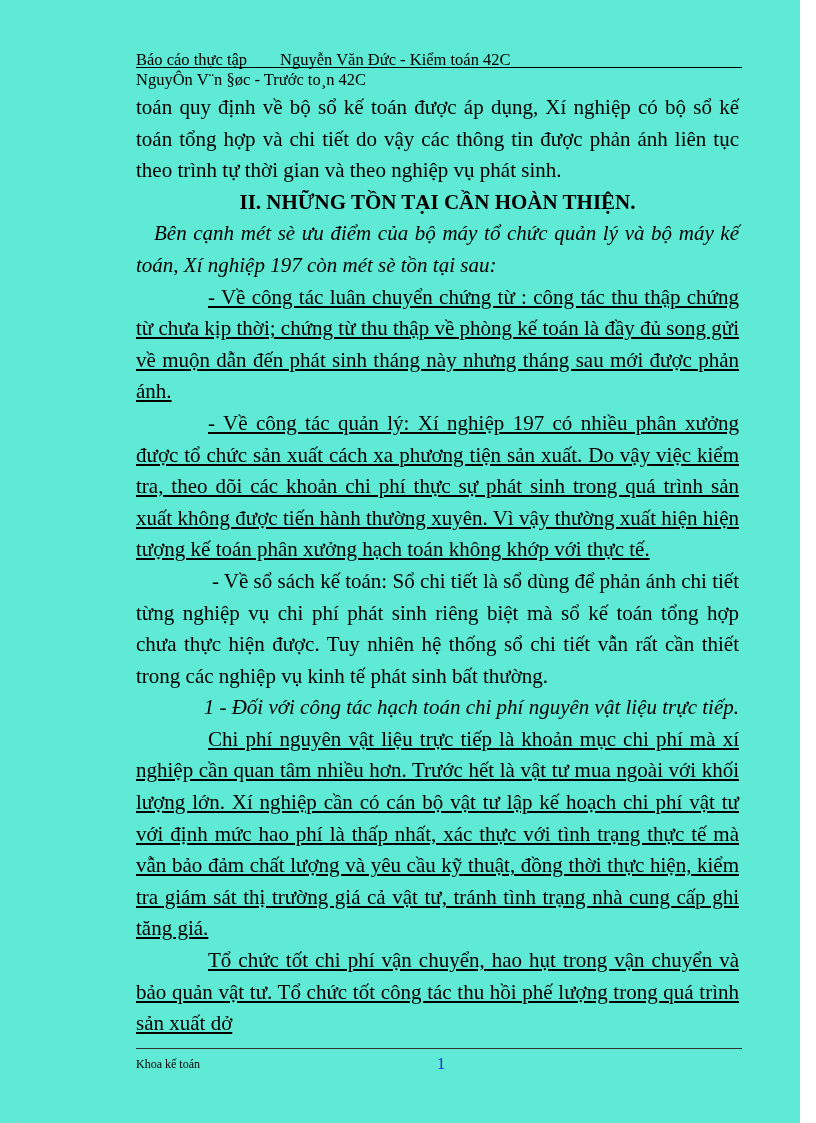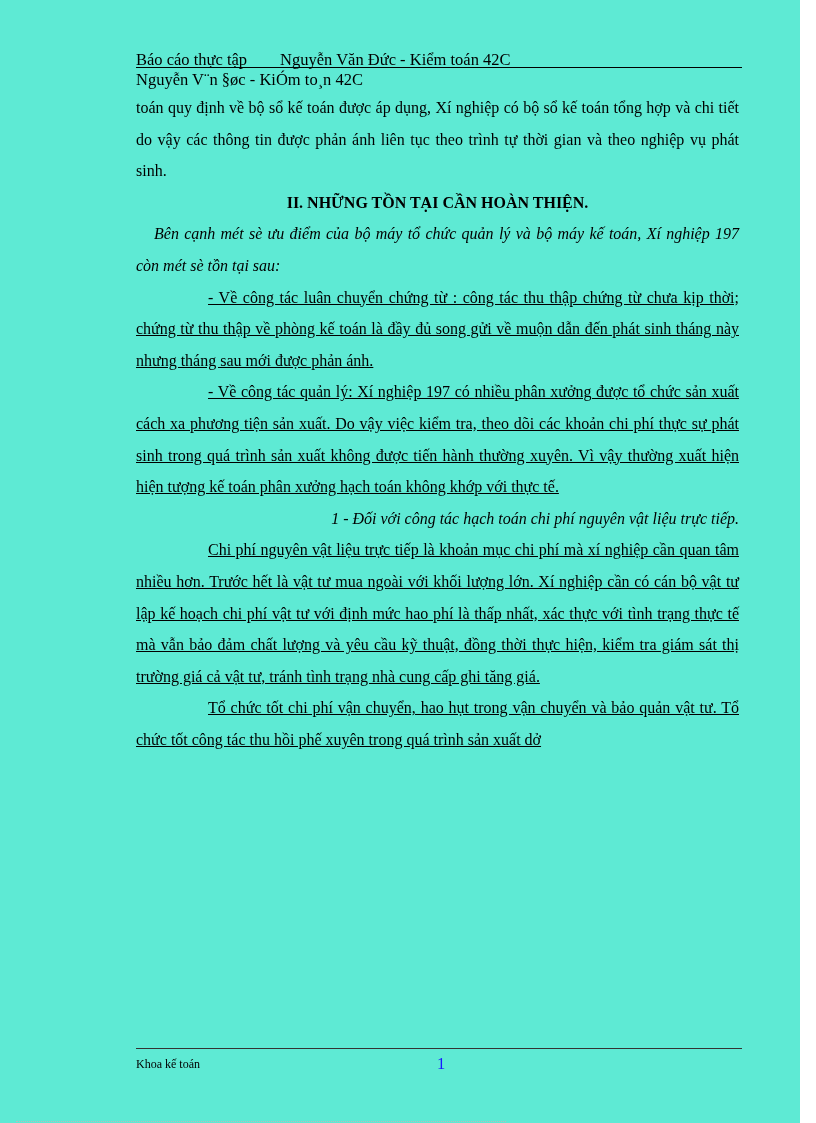--- a/index.html
+++ b/index.html
@@ -44,21 +44,21 @@
     }
     .header-line2 {
       white-space: pre;
       margin-top: 1px;
     }
     .body {
       position: absolute;
       left: 136px;
       top: 92px;
       width: 603px;
-      font-size: 16px;
+      font-size: 21px;
       line-height: 31.6px;
       text-align: justify;
     }
     .body p {
       margin: 0;
     }
     .indent-small { text-indent: 18px; font-style: italic; }
     .indent-large { text-indent: 72px; text-decoration: underline; }
     .indent-large2 { text-indent: 76px; }
     .heading {
@@ -101,32 +101,33 @@
       border-top: 1px dotted #bbbbbb;
     }
   </style>
 </head>
 <body>
 
 <div class="page">
 
   <div class="header">
     <div class="header-line1"><span>Báo cáo thực tập</span><span>        </span><span>Nguyễn Văn Đức - Kiểm toán 42C</span><div class="header-rule"></div></div>
-    <div class="header-line2">Nguyễn V¨n §øc - KiÓm to¸n 42C</div>
+    <div class="header-line2">NguyÔn V¨n §øc - Trước to¸n 42C</div>
   </div>
 
   <div class="body">
     <p>toán quy định về bộ sổ kế toán được áp dụng, Xí nghiệp  có bộ sổ kế toán tổng hợp và chi tiết  do vậy các thông tin được phản ánh liên tục theo trình tự thời gian và theo nghiệp  vụ phát sinh.</p>
     <p class="heading">II. NHỮNG TỒN TẠI CẦN HOÀN THIỆN.</p>
     <p class="indent-small">Bên cạnh mét sè ưu điểm của bộ máy tổ chức quản lý và bộ máy kế toán, Xí nghiệp 197  còn mét sè tồn tại sau:</p>
     <p class="indent-large">- Về công tác luân chuyển chứng từ : công tác thu thập chứng từ chưa kịp thời; chứng từ thu thập về phòng kế toán là đầy đủ song gửi về muộn dẫn đến phát sinh tháng này nhưng tháng sau mới được phản ánh.</p>
     <p class="indent-large">- Về công tác quản lý: Xí nghiệp 197  có nhiều phân xưởng được tổ chức sản xuất cách xa phương tiện sản xuất. Do vậy việc kiểm tra, theo dõi các khoản chi phí thực sự phát sinh trong quá trình sản xuất không được tiến hành thường xuyên. Vì vậy thường xuất hiện hiện tượng kế toán phân xưởng hạch toán không khớp với thực tế.</p>
+    <p class="indent-large2">- Về sổ sách kế toán: Sổ chi tiết là  sổ dùng để phản ánh chi tiết từng nghiệp  vụ chi phí phát sinh riêng  biệt mà sổ kế toán tổng hợp chưa thực hiện được. Tuy nhiên hệ thống sổ chi tiết vẫn rất cần thiết trong các nghiệp  vụ kinh tế phát sinh bất thường.</p>
     <p class="italic-heading">1 - Đối với công tác hạch toán chi phí nguyên vật liệu trực tiếp.</p>
     <p class="indent-large">Chi phí nguyên vật liệu  trực tiếp là khoản mục chi phí mà xí nghiệp cần quan tâm nhiều hơn. Trước hết là vật tư mua ngoài với khối lượng lớn. Xí nghiệp  cần có cán bộ vật tư lập kế hoạch chi phí vật tư với định mức hao phí là thấp nhất, xác thực với tình trạng thực tế mà vẫn bảo đảm chất lượng và yêu cầu kỹ thuật, đồng thời thực hiện, kiểm tra giám sát thị trường giá cả vật tư, tránh tình trạng nhà cung cấp ghi tăng giá.</p>
-    <p class="indent-large">Tổ chức tốt chi phí vận chuyển, hao hụt trong vận chuyển và bảo quản vật tư. Tổ chức tốt công tác thu hồi phế xuyên  trong quá trình sản xuất dở</p>
+    <p class="indent-large">Tổ chức tốt chi phí vận chuyển, hao hụt trong vận chuyển và bảo quản vật tư. Tổ chức tốt công tác thu hồi phế lượng  trong quá trình sản xuất dở</p>
   </div>
 
   <div class="footer-rule"></div>
   <div class="footer-left">Khoa kế toán</div>
   <div class="footer-page">1</div>
 
   <div class="page-edge"></div>
 </div>
 
 </body></html>

